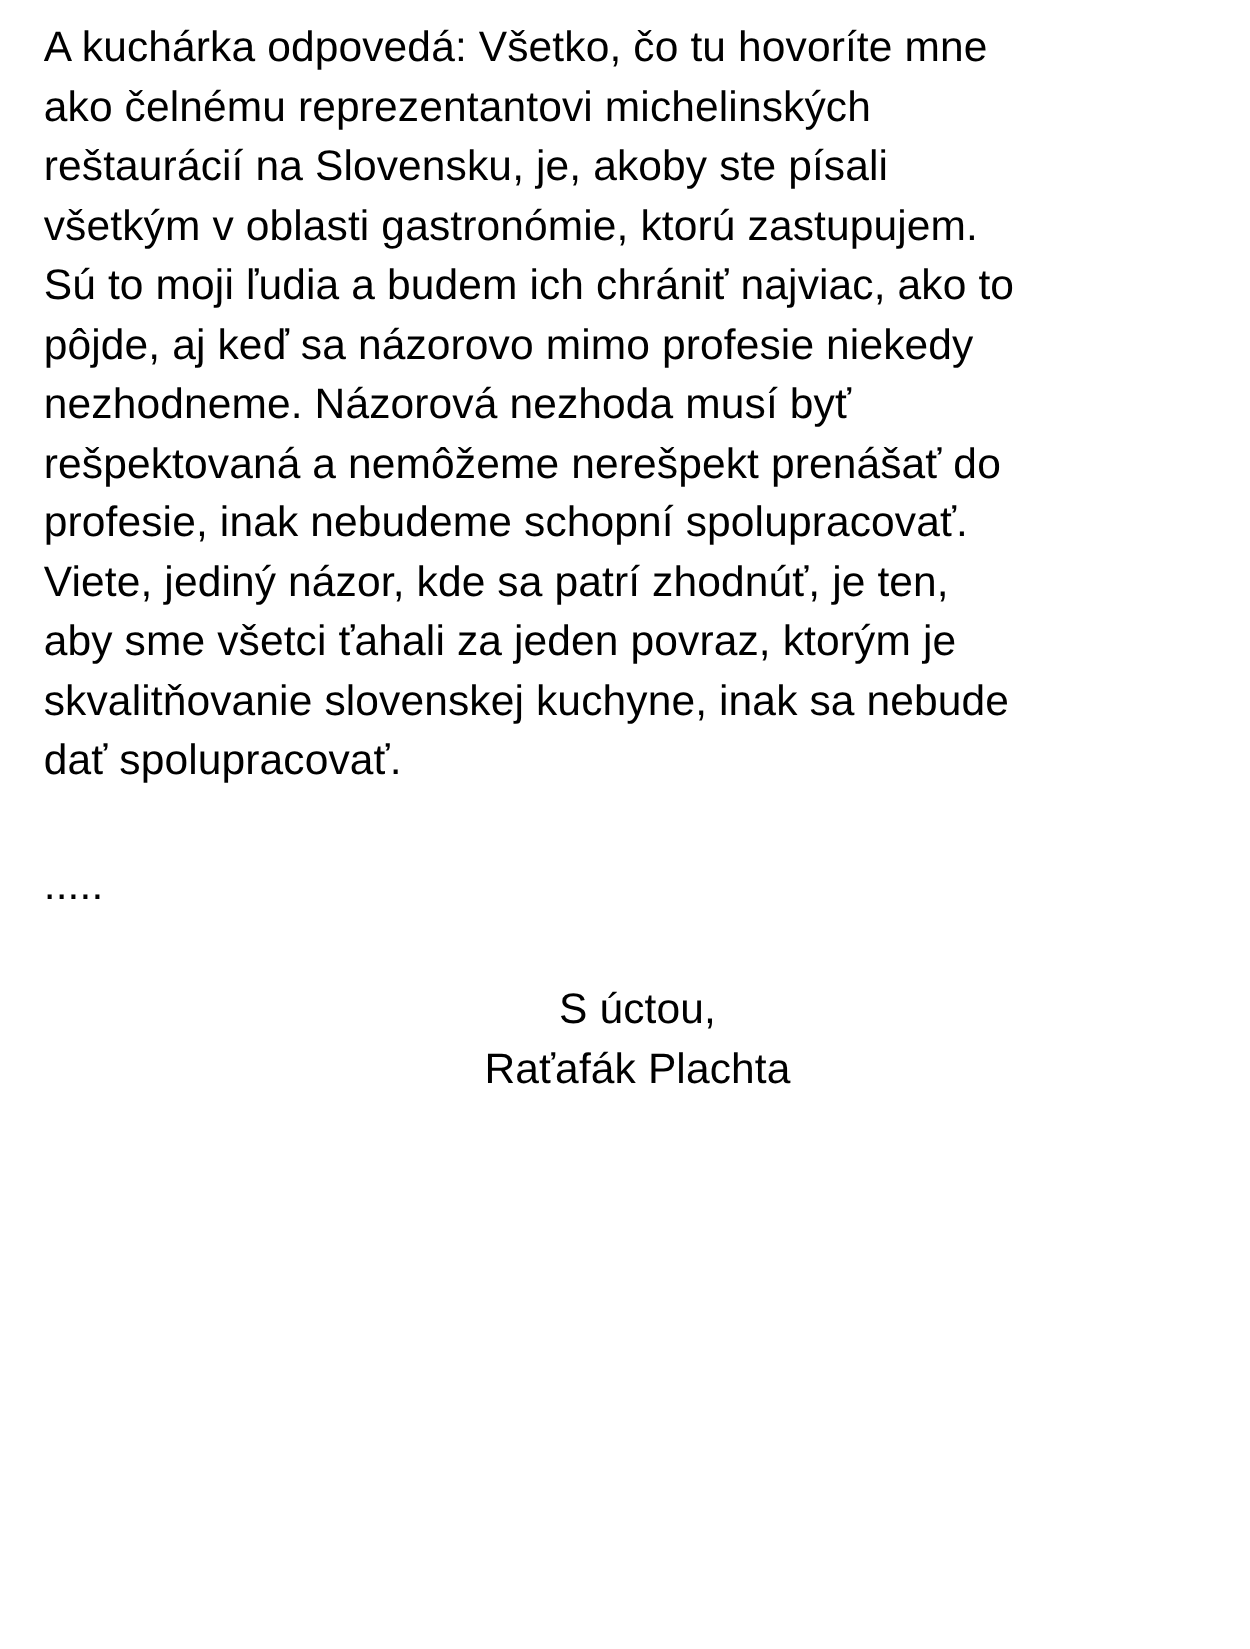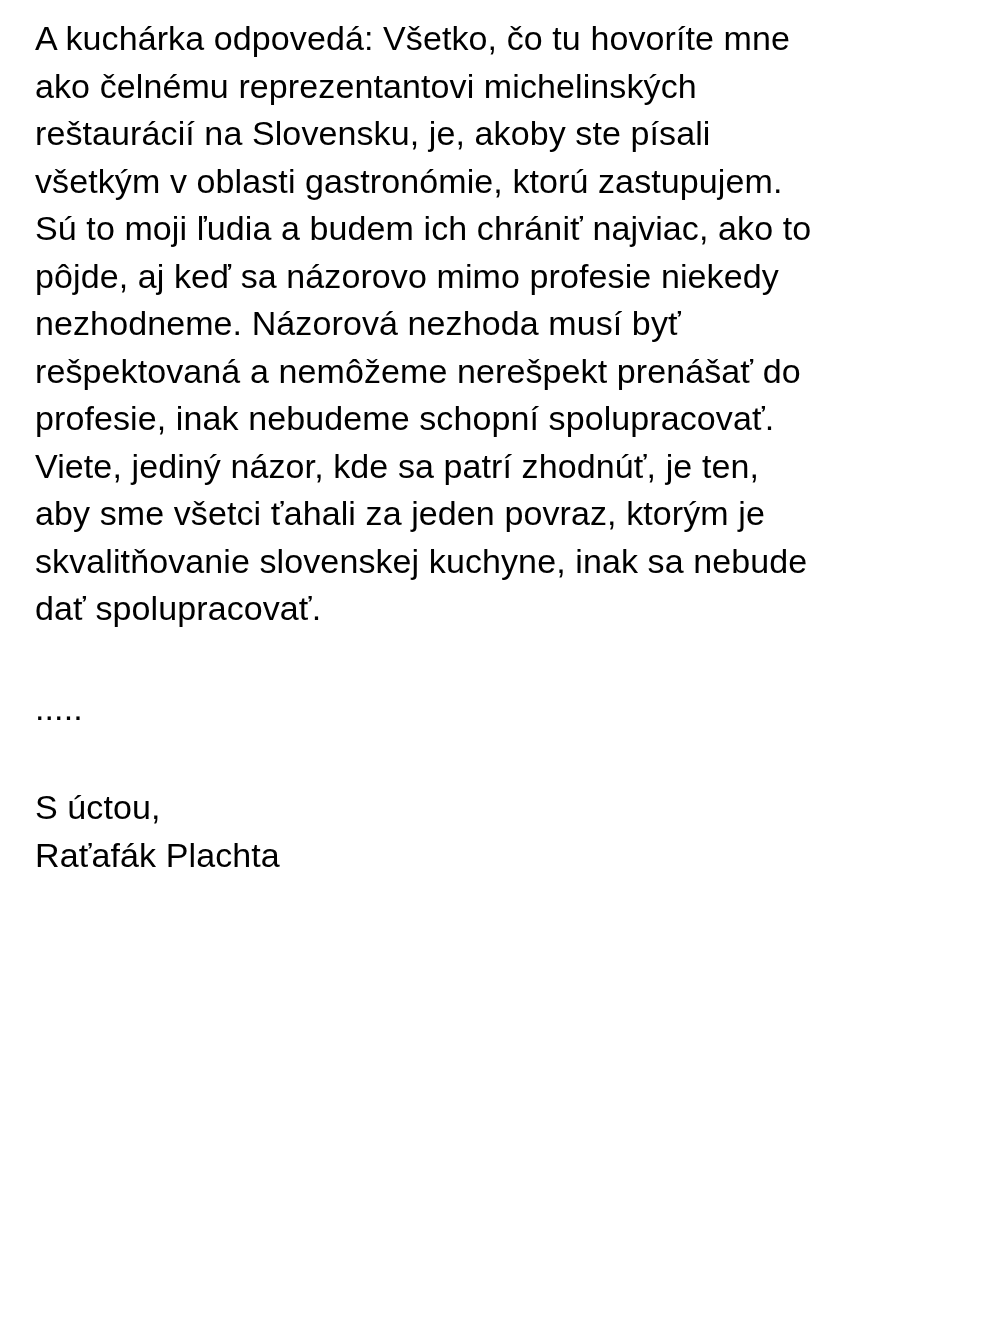--- a/index.html
+++ b/index.html
@@ -22,20 +22,21 @@
   }
   .letter {
     width: 100%;
   }
   .para {
     margin: 0 0 52px 0;
     white-space: pre;        
   }
   .para:last-child {
     margin-bottom: 0;
+    text-align: center;
   }
 </style>
 </head>
 <body>
 
 <div class="letter">
 
   <div class="para">A kuchárka odpovedá: Všetko, čo tu hovoríte mne
 ako čelnému reprezentantovi michelinských
 reštaurácií na Slovensku, je, akoby ste písali

